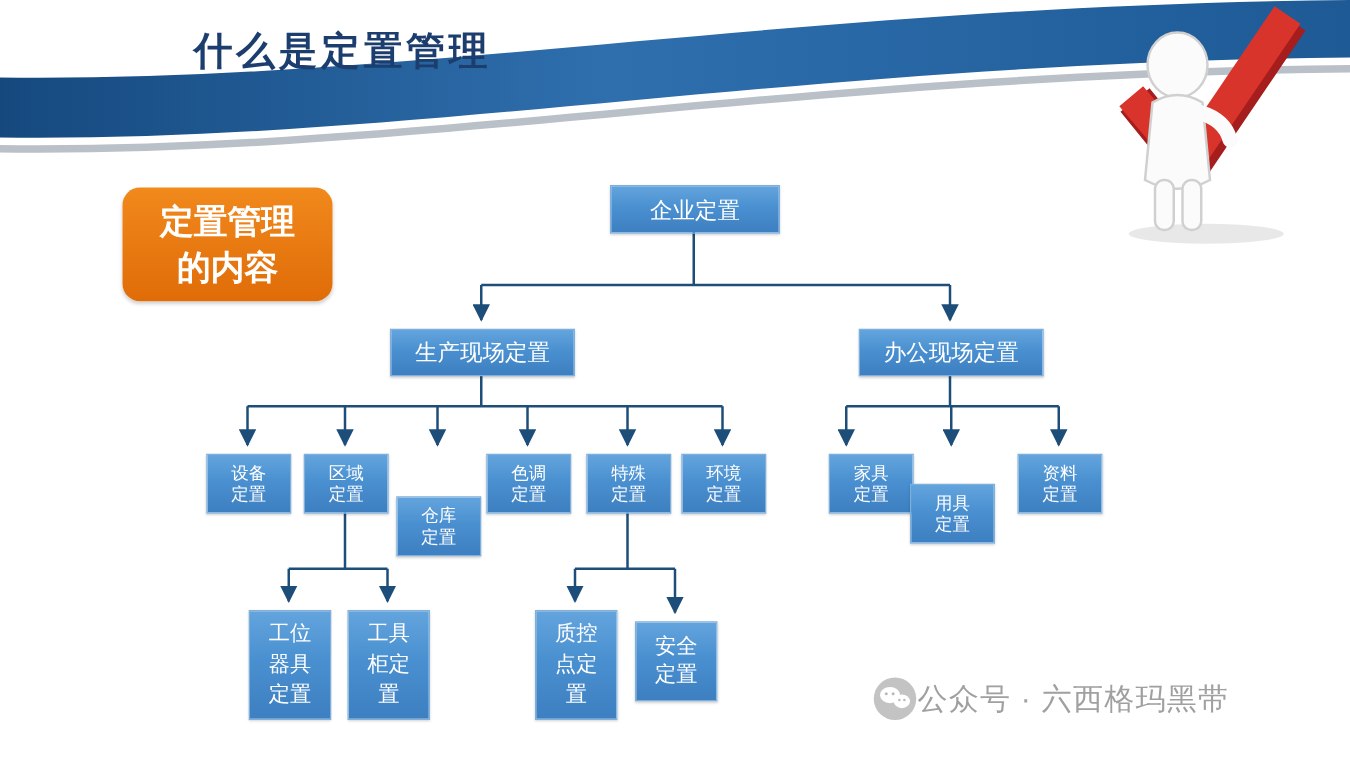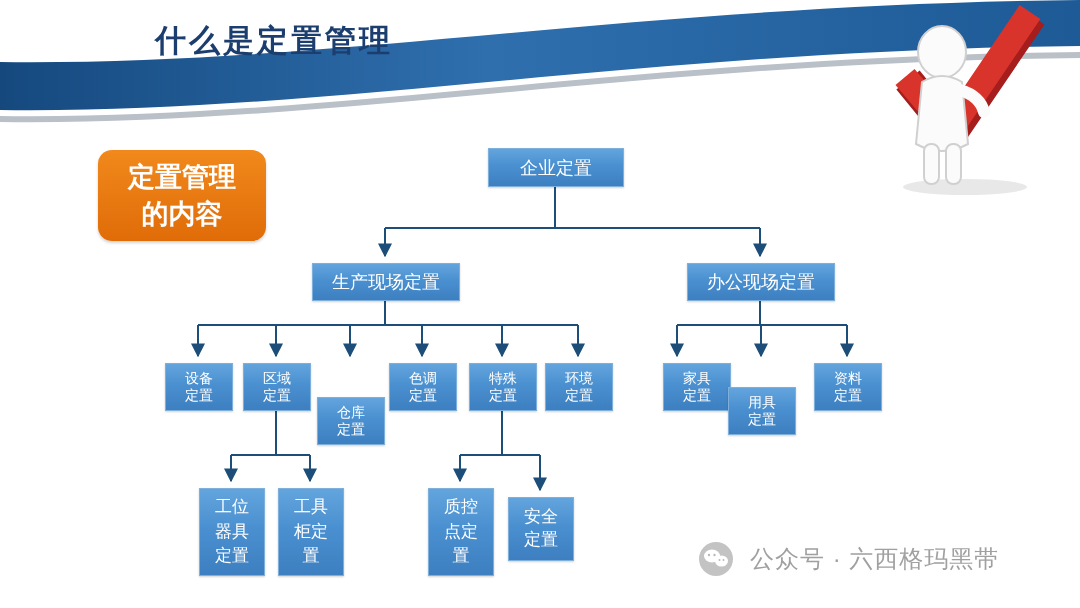--- a/index.html
+++ b/index.html
@@ -26,21 +26,21 @@
     text-align:center;white-space:pre-line;color:#ffffff;
     background:linear-gradient(180deg,#63a4dd 0%,#4a90d0 45%,#3d7fc0 100%);
     border:1px solid #7fb0dc;box-shadow:0 1px 2px rgba(0,0,0,.18);
   }
   .n-root{left:488px;top:148px;width:134px;height:37px;font-size:18px;}
   .n-l2{top:263px;width:146px;height:36px;font-size:18px;}
   .n-sm{top:363px;width:66px;height:46px;font-size:14px;line-height:1.25;}
   .n-tall{top:488px;width:64px;height:86px;font-size:17px;line-height:1.45;}
   .n-safety{left:508px;top:497px;width:64px;height:62px;font-size:17px;line-height:1.35;}
   .watermark{
-    position:absolute;left:698px;top:541px;display:flex;align-items:center;gap:16px;
+    position:absolute;left:698px;top:541px;display:flex;align-items:center;gap:0;
     color:#a0a0a0;font-size:24px;letter-spacing:1px;
   }
 </style>
 </head>
 <body>
 
 <div class="slide">
 
   <svg class="header-band" width="1080" height="150" viewBox="0 0 1080 150">
     <defs>

